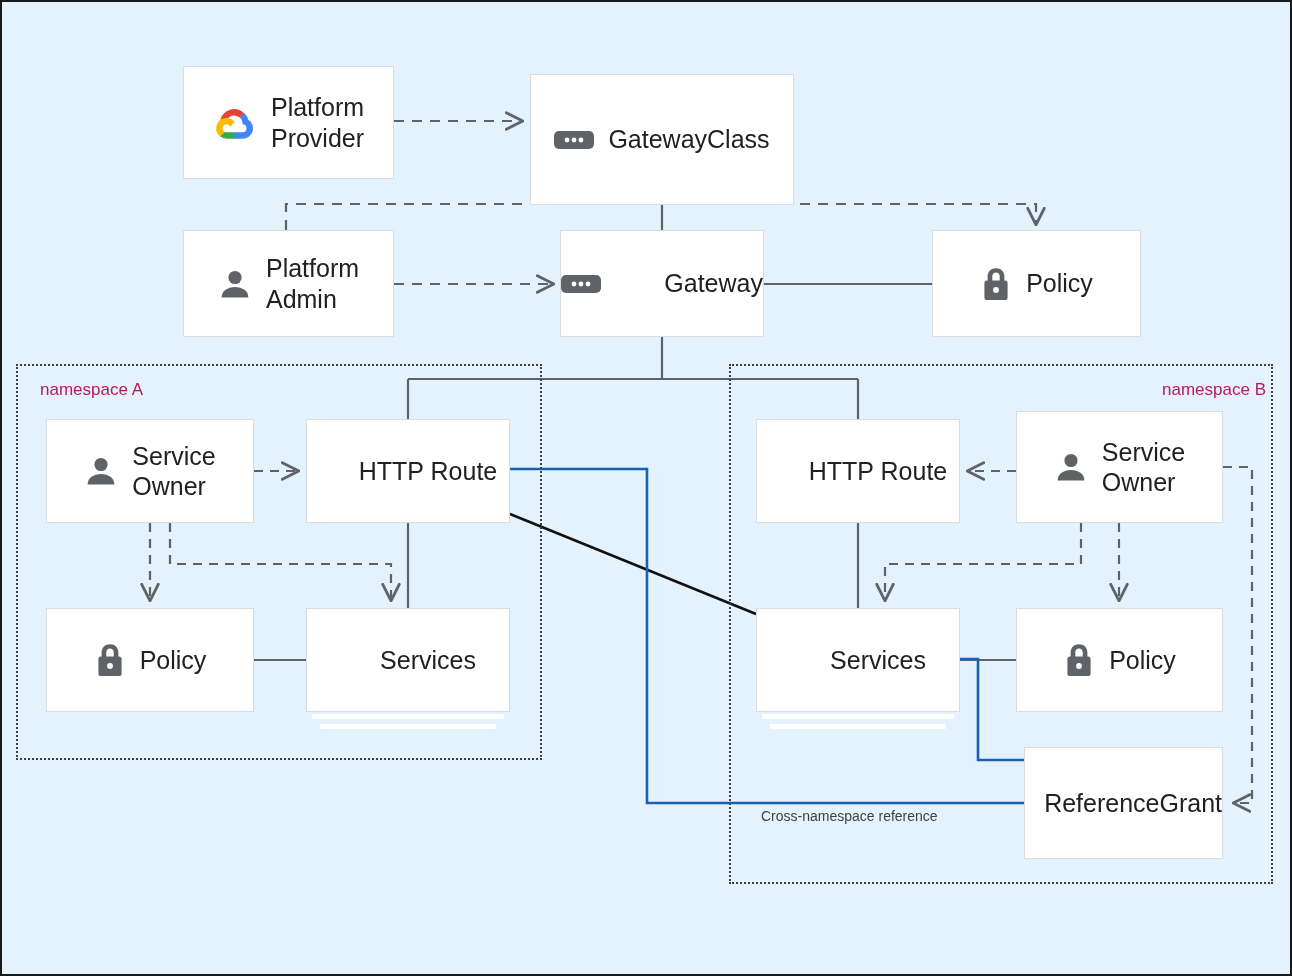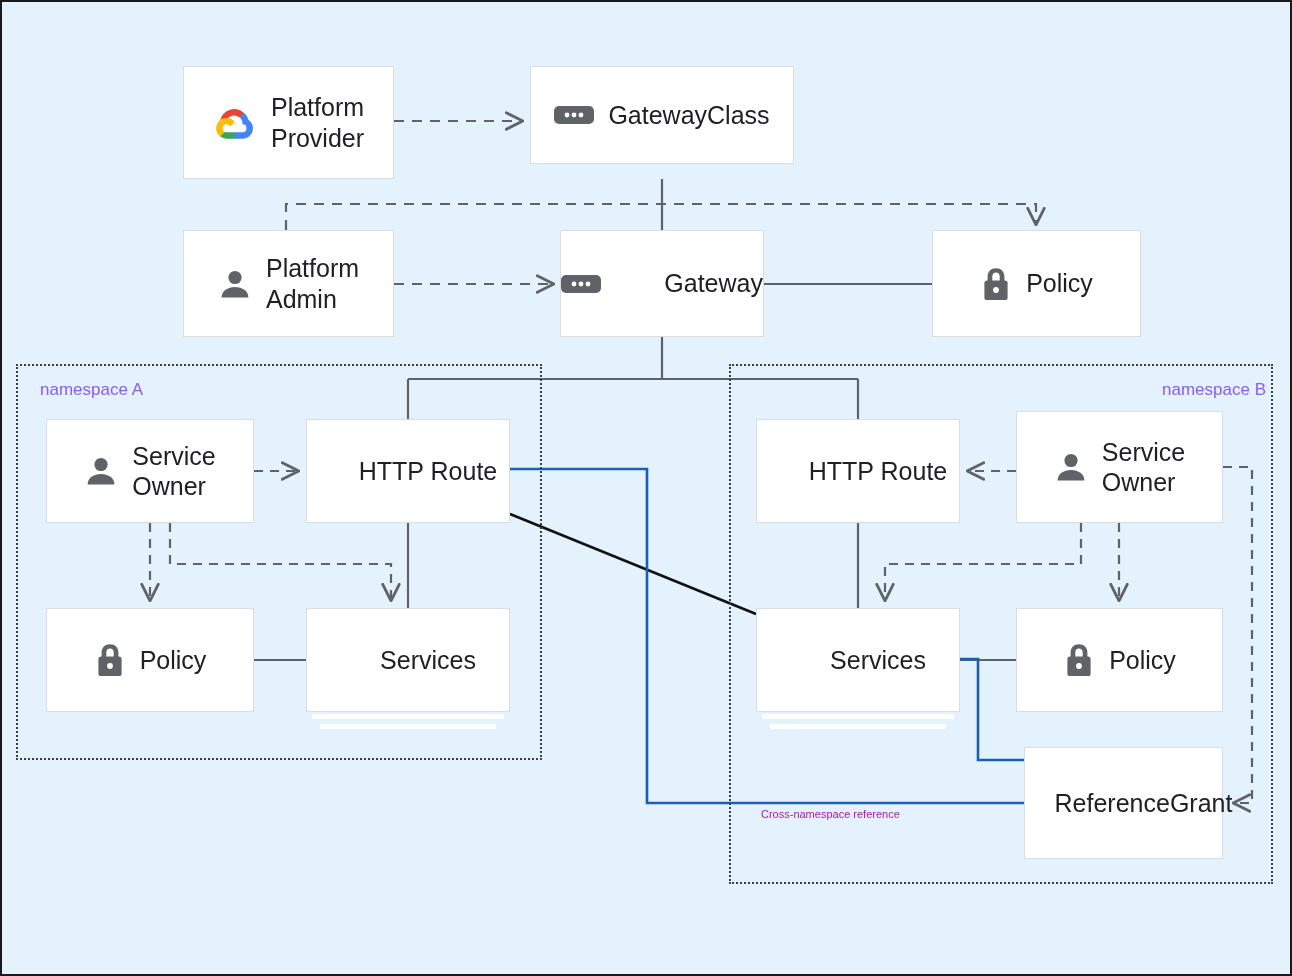--- a/index.html
+++ b/index.html
@@ -28,21 +28,21 @@
     pointer-events: none;
   }
   .ns {
     position: absolute;
     border: 2px dotted #3c4043;
     box-sizing: border-box;
   }
   .ns-label {
     position: absolute;
     font-size: 17px;
-    color: #8b5cf6;
+    color: #be185d;
     white-space: nowrap;
   }
   .node {
     position: absolute;
     background: #ffffff;
     border: 1px solid #dadce0;
     box-sizing: border-box;
     display: flex;
     align-items: center;
     justify-content: center;
@@ -60,22 +60,22 @@
   }
   .stack i {
     position: absolute;
     display: block;
     background: #ffffff;
     height: 5px;
     border-radius: 1px;
   }
   .edge-label {
     position: absolute;
-    font-size: 11px;
-    color: #a21caf;
+    font-size: 14px;
+    color: #404040;
     white-space: nowrap;
     z-index: 4;
   }
   
   .ico { flex: 0 0 auto; display: block; }
   .ico-person { width: 34px; height: 34px; }
   .ico-lock { width: 32px; height: 36px; }
   .ico-gw { width: 40px; height: 24px; }
   .ico-gcp { width: 44px; height: 38px; }
 </style>
@@ -156,21 +156,21 @@
     <svg class="ico ico-gcp" viewBox="0 0 44 38">
       <path d="M26.2 13.2h1.1l3.2-3.2.15-1.35A14.4 14.4 0 0 0 7.2 15.7a1.7 1.7 0 0 1 1.1-.07l6.4-1.05s.33-.54.5-.5a8 8 0 0 1 11-.9z" fill="#ea4335"></path>
       <path d="M35.4 15.7a14.4 14.4 0 0 0-4.35-7l-4.5 4.5a8 8 0 0 1 2.93 6.35v.8a4 4 0 0 1 0 8h-8l-.8.81v4.8l.8.79h8a10.4 10.4 0 0 0 5.92-19.05z" fill="#4285f4"></path>
       <path d="M13.5 34.75h8V28.3h-8a3.96 3.96 0 0 1-1.64-.36l-1.13.35-3.23 3.2-.28 1.09a10.3 10.3 0 0 0 6.28 2.17z" fill="#34a853"></path>
       <path d="M13.5 13.95A10.4 10.4 0 0 0 7.22 32.58l4.64-4.64a4 4 0 1 1 5.29-5.29l4.64-4.64a10.38 10.38 0 0 0-8.29-4.06z" fill="#fbbc05"></path>
     </svg>
     <span class="label">Platform
 Provider</span>
   </div>
 
-  <div class="node" style="left:528px; top:64px; width:264px; height:98px;">
+  <div class="node" style="left:528px; top:72px; width:264px; height:131px;">
     <svg class="ico ico-gw" viewBox="0 0 40 24">
       <rect x="0" y="3" width="40" height="18" rx="5" fill="#5f6368"></rect>
       <circle cx="13" cy="12" r="2.4" fill="#ffffff"></circle>
       <circle cx="20" cy="12" r="2.4" fill="#ffffff"></circle>
       <circle cx="27" cy="12" r="2.4" fill="#ffffff"></circle>
     </svg>
     <span class="label">GatewayClass</span>
   </div>
 
   <div class="node" style="left:181px; top:228px; width:211px; height:107px;">
@@ -254,19 +254,19 @@
 
   <div class="node" style="left:1014px; top:606px; width:207px; height:104px;">
     <svg class="ico ico-lock" viewBox="0 0 32 36">
       <path d="M16 2.2c-5 0-8.4 3.5-8.4 8.2v5.2h4.7v-5.2c0-2.3 1.6-3.9 3.7-3.9s3.7 1.6 3.7 3.9v5.2h4.7v-5.2c0-4.7-3.4-8.2-8.4-8.2z" fill="#5f6368"></path>
       <rect x="4.4" y="14.6" width="23.2" height="19.4" rx="2.6" fill="#5f6368"></rect>
       <circle cx="16" cy="24" r="2.9" fill="#ffffff"></circle>
     </svg>
     <span class="label">Policy</span>
   </div>
 
-  <div class="node center" style="left:1022px; top:745px; width:199px; height:112px;">
+  <div class="node center" style="left:1022px; top:745px; width:199px; height:112px;justify-content:flex-end;">
     <span class="label">ReferenceGrant</span>
   </div>
 
   <div class="edge-label" style="left:759px; top:806px;">Cross-namespace reference</div>
 
 </div>
 
 </body></html>

